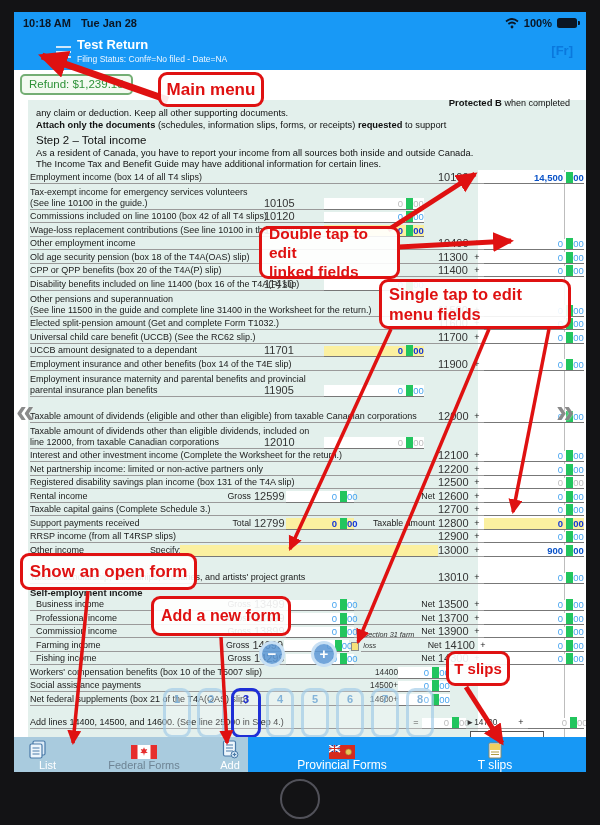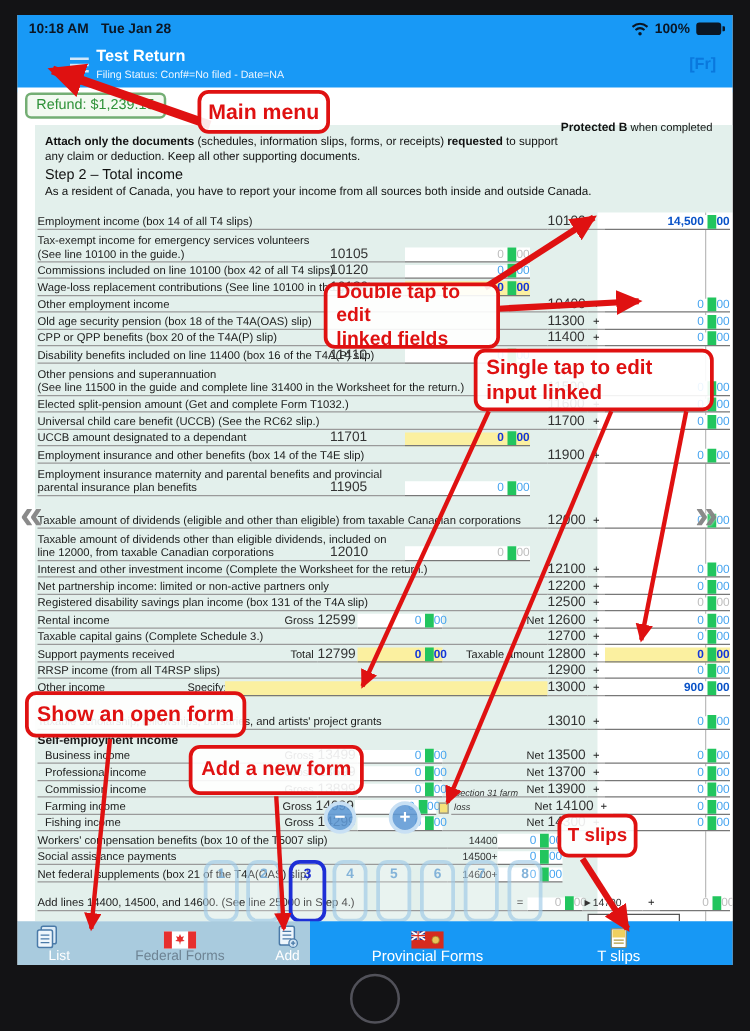--- a/index.html
+++ b/index.html
@@ -130,26 +130,27 @@
     </div>
 
     <div class="form">
       <div class="pale"></div>
       <div class="rightstrip">
           <div class="vline"></div>
         </div>
       <div class="refund">Refund: $1,239.15</div>
       <div class="protected"><b>Protected B</b><span> when completed</span></div>
       <div class="attach">
+        <div>any claim or deduction. Keep all other supporting documents.</div>
         <div><b>Attach only the documents</b><span> (schedules, information slips, forms, or receipts) </span><b>requested</b><span> to support</span></div>
-        <div>any claim or deduction. Keep all other supporting documents.</div>
       </div>
       <div class="s2t">Step 2 – Total income</div>
       <div class="s2d">
         <div>As a resident of Canada, you have to report your income from all sources both inside and outside Canada.</div>
+        <div>The Income Tax and Benefit Guide may have additional information for certain lines.</div>
       </div>
       <div class="rows" id="rows">
           <div class="row">
             <div class="lbl">Employment income (box 14 of all T4 slips)</div>
             <span class="code">10100</span>
             <span class="sign"></span>
             <div class="fld f100">
               <span class="v vdk">14,500</span>
               <span class="cts vdk">00</span>
             </div>
@@ -642,21 +643,21 @@
     </svg>
     <div class="callout co-center" style="left:158px;top:72px;width:106px;height:35px;font-size:17px;">
         <span>Main menu</span>
       </div>
     <div class="callout co-left" style="left:259px;top:226px;width:141px;height:53px;font-size:15.5px;line-height:19px;">
         <span>Double tap to edit</span>
         <span>linked fields</span>
       </div>
     <div class="callout co-left" style="left:379px;top:279px;width:192px;height:50px;font-size:16.5px;line-height:20px;">
         <span>Single tap to edit</span>
-        <span>input linked</span>
+        <span>menu fields</span>
       </div>
     <div class="callout co-center" style="left:20px;top:553px;width:177px;height:37px;font-size:17px;">
         <span>Show an open form</span>
       </div>
     <div class="callout co-center" style="left:151px;top:596px;width:140px;height:40px;font-size:16px;">
         <span>Add a new form</span>
       </div>
     <div class="callout co-center" style="left:446px;top:651px;width:64px;height:35px;font-size:15px;">
         <span>T slips</span>
       </div>

